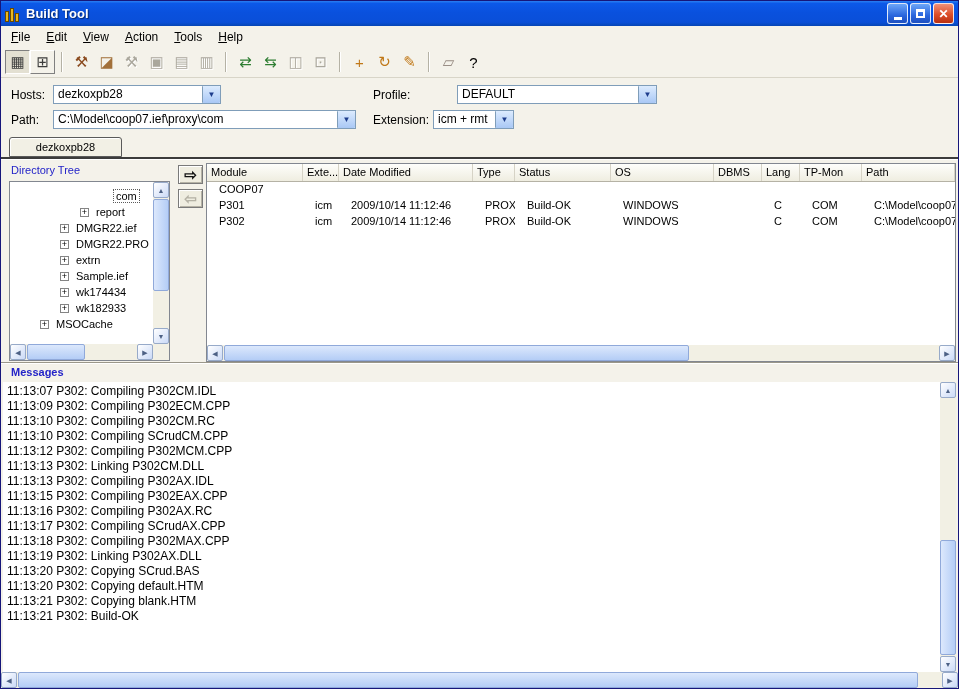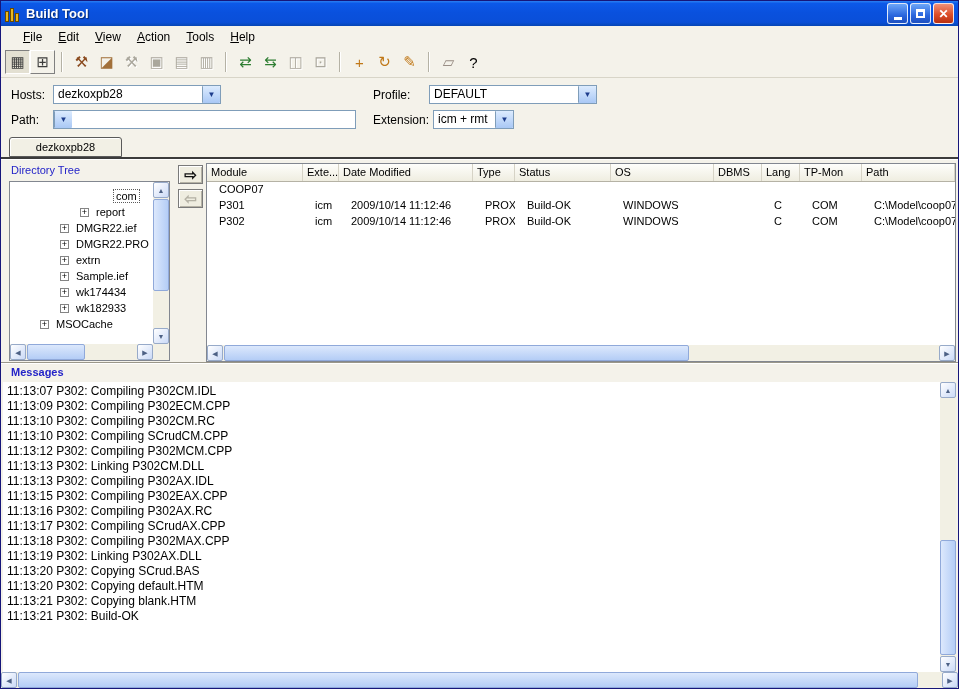--- a/index.html
+++ b/index.html
@@ -16,21 +16,21 @@
   .app-icon i:nth-child(3){height:9px;}
   .title-text{font-size:13px;font-weight:bold;text-shadow:1px 1px 1px rgba(0,0,0,.5);flex:1;}
   .win-controls{display:flex;gap:2px;margin-right:4px;}
   .winbtn{width:21px;height:21px;border-radius:3px;border:1px solid rgba(255,255,255,.85);
           display:flex;align-items:center;justify-content:center;box-sizing:border-box;
           background:linear-gradient(to bottom,#6ca6f8,#2a66dd 60%,#1e50c0);color:#fff;font-size:11px;}
   .winbtn.close{background:linear-gradient(to bottom,#f09078,#dd4e28 55%,#b83010);font-weight:bold;font-size:12px;}
   .min-glyph{display:block;width:8px;height:3px;background:#fff;margin-top:10px;}
   .max-glyph{display:block;width:9px;height:9px;border:2px solid #fff;border-top-width:3px;box-sizing:border-box;}
   
-  .menubar{position:absolute;top:25px;left:12px;right:0;height:21px;display:flex;align-items:center;
+  .menubar{position:absolute;top:25px;left:0;right:0;height:21px;display:flex;align-items:center;
            background:#F4F2EA;font-size:12px;padding-left:2px;}
   .menu-item{padding:3px 8px;color:#000;}
   
   .toolbar{position:absolute;top:46px;left:0;right:0;height:31px;display:flex;align-items:center;
            padding-left:4px;background:#F4F2EA;border-bottom:1px solid #d8d5c8;box-sizing:border-box;}
   .tbtn{width:25px;height:24px;display:flex;align-items:center;justify-content:center;font-size:15px;
         border:1px solid transparent;box-sizing:border-box;color:#3c3c3c;}
   .tbtn.pressed{border-color:#808080 #ffffff #ffffff #808080;background:#e3e0d2;}
   .tbtn.raised{border-color:#ffffff #808080 #808080 #ffffff;}
   .tbtn.disabled{color:#aaa79c;text-shadow:1px 1px 0 #fff;}
@@ -165,29 +165,30 @@
   <div class="form-area">
     <span class="flabel italic" style="left:10px;top:9px">Hosts:</span>
     <div class="combo" style="left:52px;top:6px;width:168px">
       <span class="combo-text">dezkoxpb28</span>
       <span class="combo-btn">
         <span class="combo-arrow">▼</span>
       </span>
     </div>
 
     <span class="flabel" style="left:372px;top:9px">Profile:</span>
-    <div class="combo" style="left:428px;top:6px;width:168px">
+    <div class="combo" style="left:456px;top:6px;width:200px">
       <span class="combo-text">DEFAULT</span>
       <span class="combo-btn">
         <span class="combo-arrow">▼</span>
       </span>
     </div>
 
     <span class="flabel italic" style="left:10px;top:34px">Path:</span>
     <div class="combo" style="left:52px;top:31px;width:303px">
+      <span class="combo-text">C:\Model\coop07.ief\proxy\com</span>
       <span class="combo-btn">
         <span class="combo-arrow">▼</span>
       </span>
     </div>
 
     <span class="flabel" style="left:372px;top:34px">Extension:</span>
     <div class="combo" style="left:432px;top:31px;width:81px">
       <span class="combo-text">icm + rmt</span>
       <span class="combo-btn">
         <span class="combo-arrow">▼</span>

